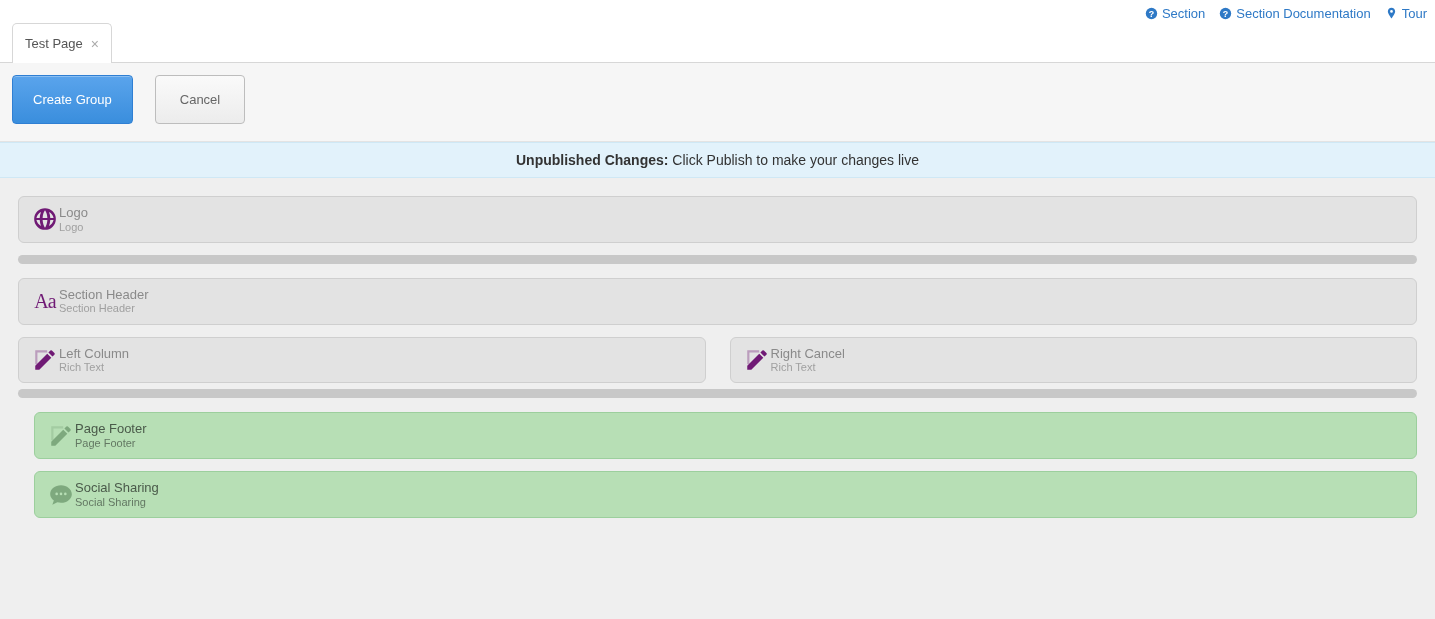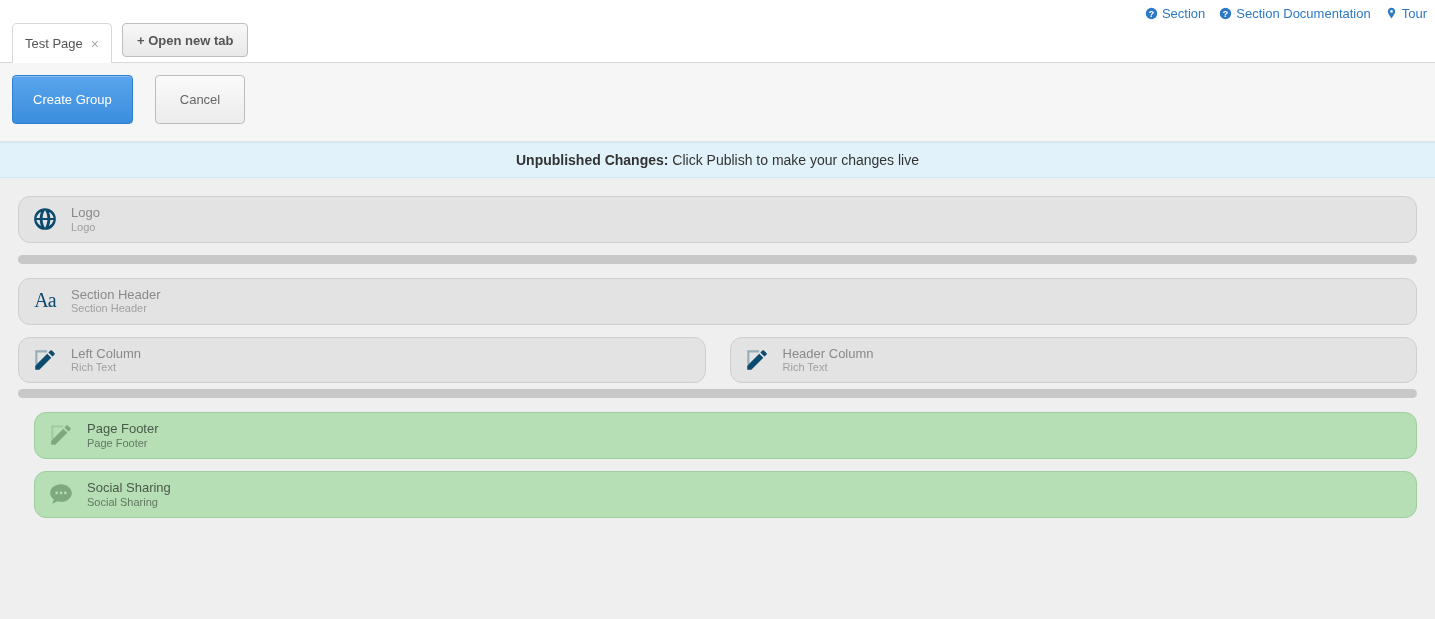--- a/index.html
+++ b/index.html
@@ -115,38 +115,38 @@
 
   
   .canvas {
     background: #efefef;
     padding: 18px;
     min-height: 470px;
   }
 
   .block {
     display: flex;
-    align-items: flex-start;
-    gap: 12px;
+    align-items: center;
+    gap: 0;
     border: 1px solid #cfcfcf;
-    border-radius: 12px;
+    border-radius: 6px;
     padding: 8px 12px;
     background: #e3e3e3;
     margin-bottom: 12px;
     min-height: 42px;
   }
   .block.selected {
     background: #b7dfb5;
     border-color: #9ccf9d;
     margin-left: 16px;
   }
   .block .icon {
     width: 28px; height: 28px;
     display: inline-flex; align-items: center; justify-content: center;
-    color: #0c4a6e;
+    color: #701a75;
   }
   .block.selected .icon { color: #7ea97e; }
   .block .icon svg { width: 26px; height: 26px; fill: currentColor; }
   .block .labels { display: flex; flex-direction: column; line-height: 1.2; }
   .block .title { font-size: 13px; color: #8a8a8a; }
   .block.selected .title { color: #4a5a4a; }
   .block .sub { font-size: 11px; color: #a0a0a0; }
   .block.selected .sub { color: #637863; }
 
   .row-two {
@@ -193,21 +193,20 @@
     </span>
     <span>Tour</span>
   </a>
 </div>
 
 <div class="tabbar">
   <div class="tab">
     <span>Test Page</span>
     <span class="close">×</span>
   </div>
-  <button class="btn new-tab">+ Open new tab</button>
 </div>
 
 <div class="toolbar">
   <button class="btn btn-primary">Create Group</button>
   <button class="btn btn-secondary">Cancel</button>
 </div>
 
 <div class="notice">
   <strong>Unpublished Changes:</strong>
   <span> </span>
@@ -252,21 +251,21 @@
       </div>
     </div>
     <div class="block">
       <span class="icon">
         <svg viewBox="0 0 24 24">
             <path d="M3 17.25V21h3.75L17.81 9.94l-3.75-3.75L3 17.25zM20.71 7.04a1 1 0 000-1.41l-2.34-2.34a1 1 0 00-1.41 0L15.13 5.12l3.75 3.75 1.83-1.83z"></path>
             <path d="M3 3h11v2H5v11H3z" opacity=".35"></path>
           </svg>
       </span>
       <div class="labels">
-        <span class="title">Header Column</span>
+        <span class="title">Right Cancel</span>
         <span class="sub">Rich Text</span>
       </div>
     </div>
   </div>
 
   <div class="divider"></div>
 
   <div class="block selected">
     <span class="icon">
       <svg viewBox="0 0 24 24">

